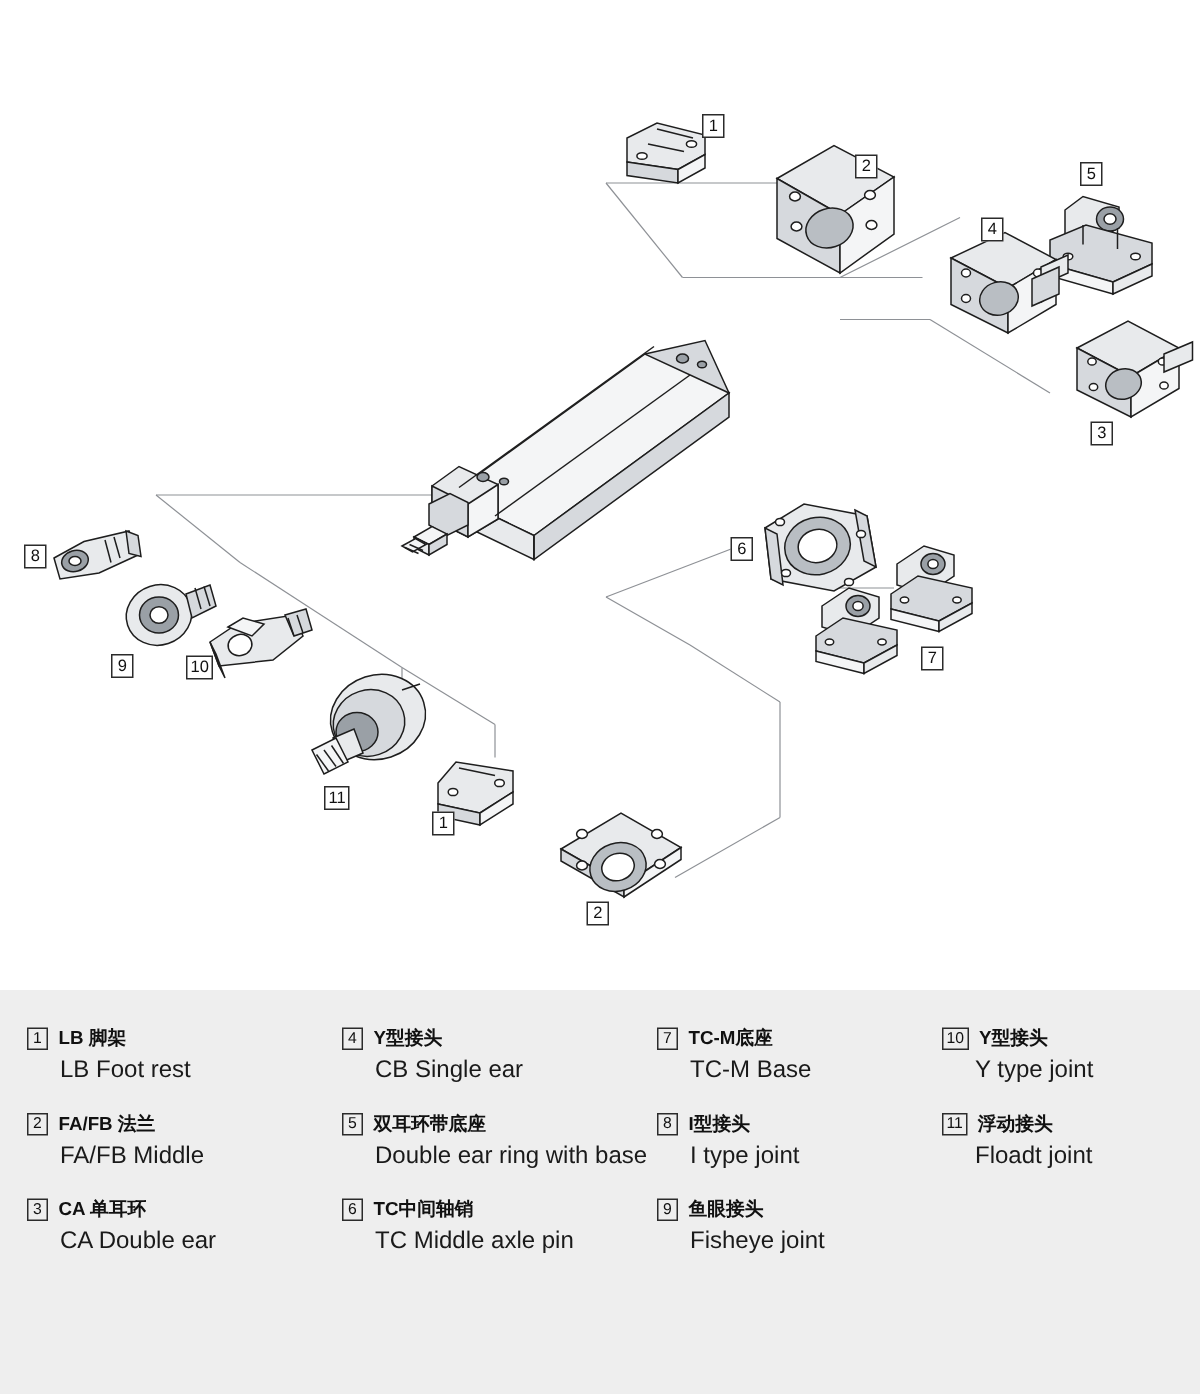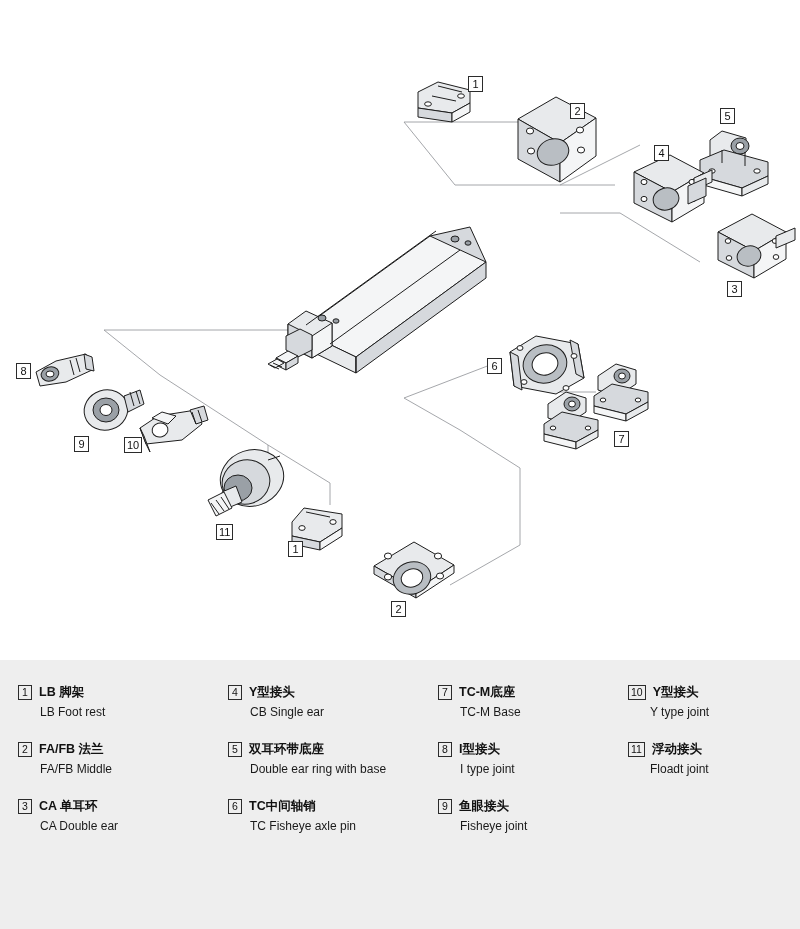--- a/index.html
+++ b/index.html
@@ -76,21 +76,21 @@
   }
   .legend-cn {
     font-size: 12.5px;
     font-weight: bold;
     color: #111111;
     white-space: nowrap;
   }
   .legend-en {
     margin-left: 22px;
     margin-top: 3px;
-    font-size: 12px;
+    font-size: 16px;
     color: #1a1a1a;
     white-space: nowrap;
   }
 
   
   .ln { stroke: #8e9196; stroke-width: 0.8; fill: none; }
   .ol { stroke: #1e1e1e; stroke-width: 1; fill: none; }
   .bodyfill { fill: #e8eaec; stroke: #1e1e1e; stroke-width: 1; }
   .bodyfill2 { fill: #d6d9dd; stroke: #1e1e1e; stroke-width: 1; }
   .bodyfill3 { fill: #f4f5f6; stroke: #1e1e1e; stroke-width: 1; }
@@ -407,21 +407,21 @@
           <span class="legend-cn">CA 单耳环</span>
         </div>
         <div class="legend-en">CA Double ear</div>
       </div>
 
       <div class="legend-cell">
         <div class="legend-row1">
           <span class="legend-num">6</span>
           <span class="legend-cn">TC中间轴销</span>
         </div>
-        <div class="legend-en">TC Fisheye axle pin</div>
+        <div class="legend-en">TC Middle axle pin</div>
       </div>
 
       <div class="legend-cell">
         <div class="legend-row1">
           <span class="legend-num">9</span>
           <span class="legend-cn">鱼眼接头</span>
         </div>
         <div class="legend-en">Fisheye joint</div>
       </div>
 

